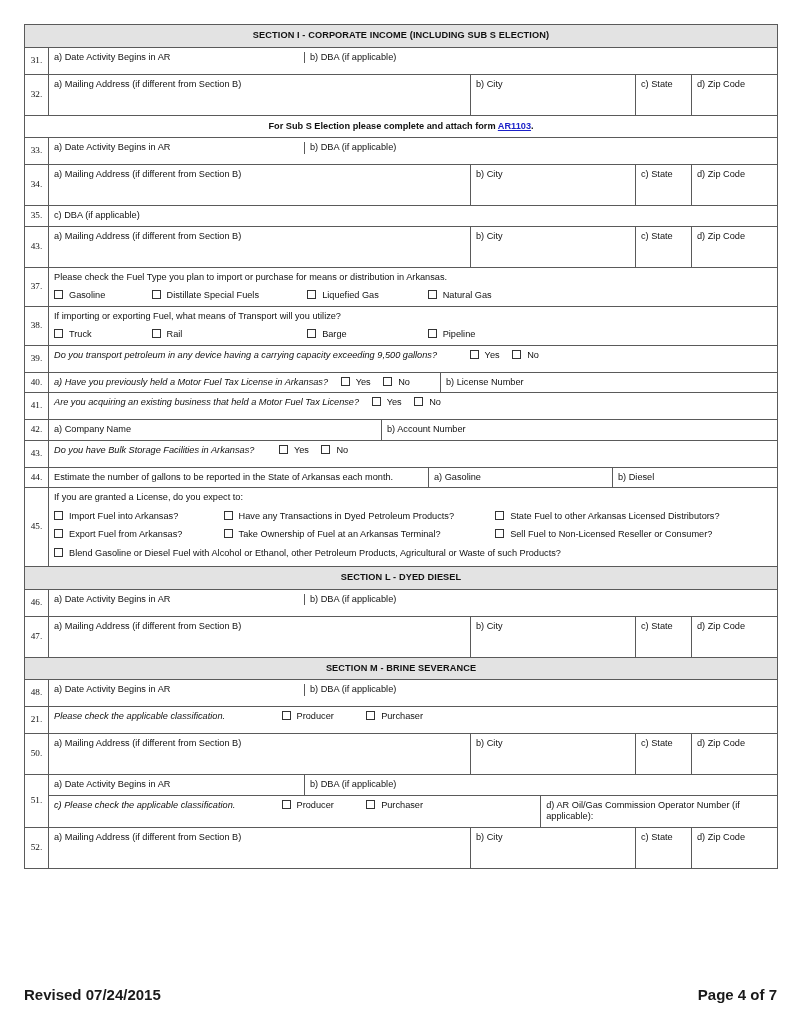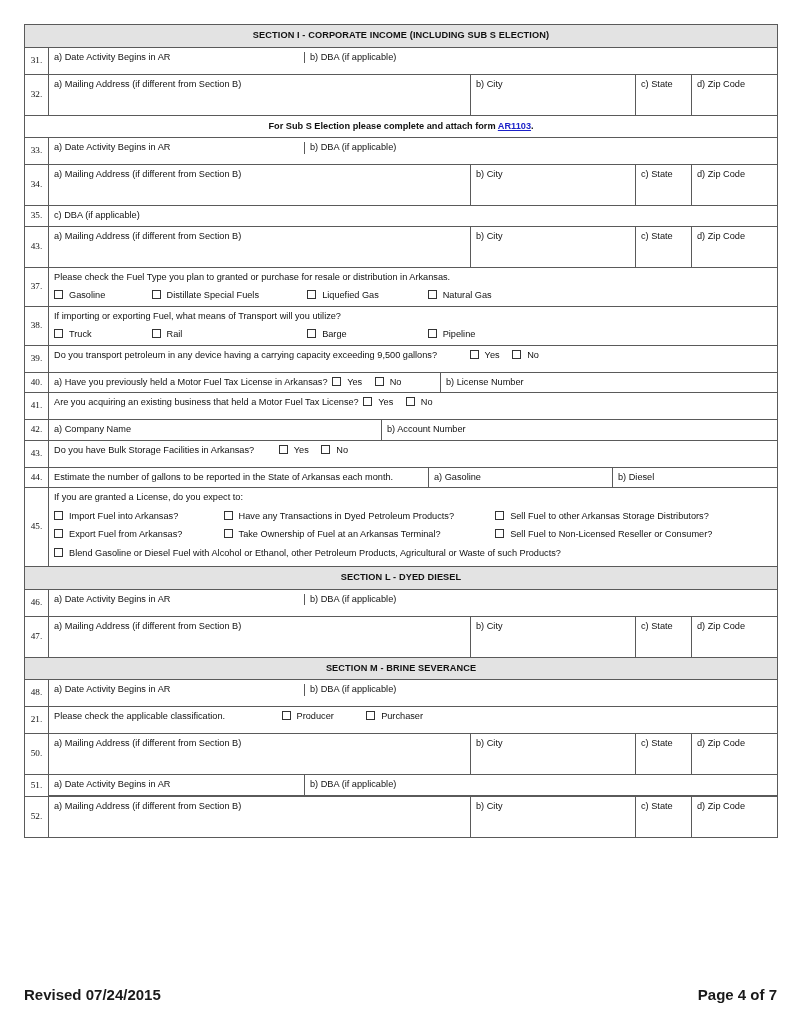--- a/index.html
+++ b/index.html
@@ -82,22 +82,22 @@
   }
   .cb-lab {
     display: inline-block;
     margin-left: 6px;
     margin-right: 2px;
     vertical-align: 0px;
   }
   .opts { margin-top: 7px; }
   .opt { display: inline-block; white-space: nowrap; }
 
-  .inline-q { display: inline-block; }
-  .yn { display: inline-block; white-space: nowrap; margin-left: 2px; }
+  .inline-q { display: inline-block; font-style: italic; }
+  .yn { display: inline-block; white-space: nowrap; margin-left: 10px; }
   .yn .cb-lab { margin-right: 10px; }
 
   
   .footer {
     position: absolute;
     left: 24px;
     right: 23px;
     top: 986px;
     display: flex;
     justify-content: space-between;
@@ -189,21 +189,21 @@
       <td class="num mid">43.</td>
       <td class="cell h-addr">a) Mailing Address (if different from Section B)</td>
       <td class="cell">b) City</td>
       <td class="cell">c) State</td>
       <td class="cell">d) Zip Code</td>
     </tr>
 
     <tr>
       <td class="num mid">37.</td>
       <td class="cell" colspan="4">
-        <div>Please check the Fuel Type you plan to granted or purchase for resale or distribution in Arkansas.</div>
+        <div>Please check the Fuel Type you plan to import or purchase for means or distribution in Arkansas.</div>
         <div class="opts">
           <span class="opt" style="width:95px"><span class="cb"></span><span class="cb-lab">Gasoline</span></span>
           <span class="opt" style="width:153px"><span class="cb"></span><span class="cb-lab">Distillate Special Fuels</span></span>
           <span class="opt" style="width:118px"><span class="cb"></span><span class="cb-lab">Liquefied Gas</span></span>
           <span class="opt"><span class="cb"></span><span class="cb-lab">Natural Gas</span></span>
         </div>
       </td>
     </tr>
 
     <tr>
@@ -301,21 +301,21 @@
       </td>
     </tr>
 
     <tr>
       <td class="num mid">45.</td>
       <td class="cell" colspan="4" style="padding-bottom:7px !important">
         <div>If you are granted a License, do you expect to:</div>
         <div class="opts">
           <span class="opt" style="width:167px"><span class="cb"></span><span class="cb-lab">Import Fuel into Arkansas?</span></span>
           <span class="opt" style="width:269px"><span class="cb"></span><span class="cb-lab">Have any Transactions in Dyed Petroleum Products?</span></span>
-          <span class="opt"><span class="cb"></span><span class="cb-lab">Sell Fuel to other Arkansas Storage Distributors?</span></span>
+          <span class="opt"><span class="cb"></span><span class="cb-lab">State Fuel to other Arkansas Licensed Distributors?</span></span>
         </div>
         <div class="opts">
           <span class="opt" style="width:167px"><span class="cb"></span><span class="cb-lab">Export Fuel from Arkansas?</span></span>
           <span class="opt" style="width:269px"><span class="cb"></span><span class="cb-lab">Take Ownership of Fuel at an Arkansas Terminal?</span></span>
           <span class="opt"><span class="cb"></span><span class="cb-lab">Sell Fuel to Non-Licensed Reseller or Consumer?</span></span>
         </div>
         <div class="opts">
           <span class="opt"><span class="cb"></span><span class="cb-lab">Blend Gasoline or Diesel Fuel with Alcohol or Ethanol, other Petroleum Products, Agricultural or Waste of such Products?</span></span>
         </div>
       </td>
@@ -379,20 +379,28 @@
 
     <tr>
       <td class="num mid">51.</td>
       <td colspan="4" style="padding:0">
         <table class="nest">
           <tbody>
                 <tr class="topsplit">
             <td style="width:250px;padding:4px 0 4px 5px">a) Date Activity Begins in AR</td>
             <td class="split" colspan="2" style="padding:4px 0 4px 5px">b) DBA (if applicable)</td>
           </tr>
+          <tr>
+            <td colspan="2" style="width:398px;padding:4px 0 4px 5px">
+              <span class="inline-q" style="width:225px;display:inline-block">c) Please check the applicable classification.</span>
+              <span class="opt" style="width:82px"><span class="cb"></span><span class="cb-lab">Producer</span></span>
+              <span class="opt"><span class="cb"></span><span class="cb-lab">Purchaser</span></span>
+            </td>
+            <td class="split" style="padding:4px 0 4px 5px">d) AR Oil/Gas Commission Operator Number (if applicable):</td>
+          </tr>
         </tbody>
             </table>
       </td>
     </tr>
     <tr>
       <td class="num mid">52.</td>
       <td class="cell h-addr">a) Mailing Address (if different from Section B)</td>
       <td class="cell">b) City</td>
       <td class="cell">c) State</td>
       <td class="cell">d) Zip Code</td>

